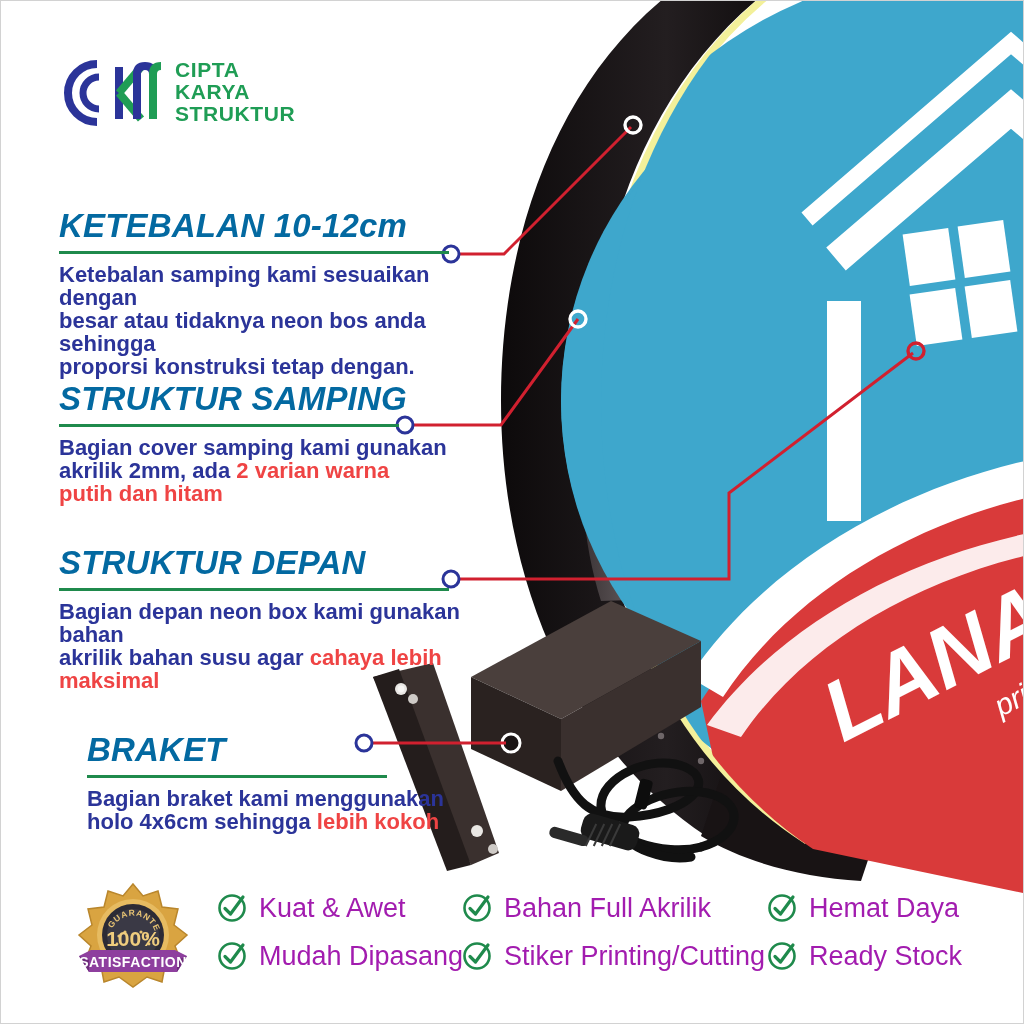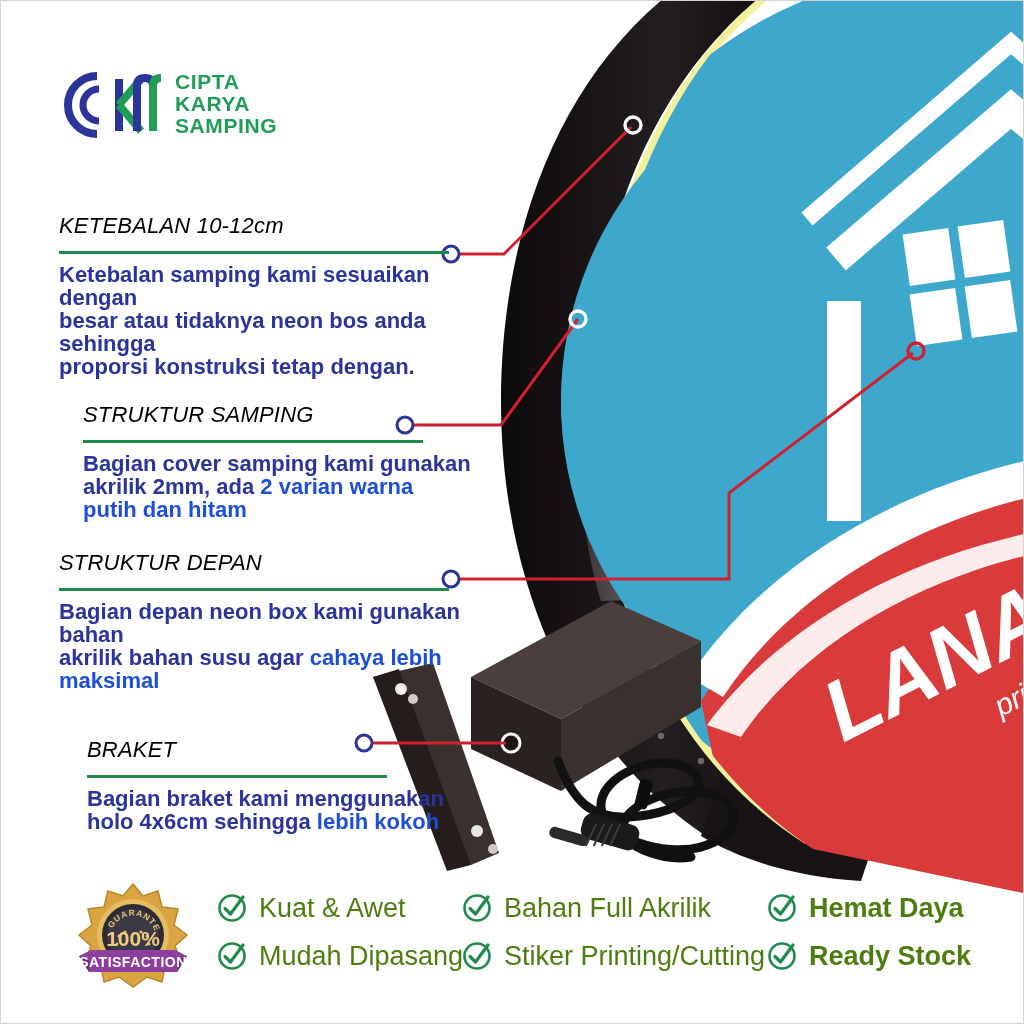--- a/index.html
+++ b/index.html
@@ -12,67 +12,67 @@
   #page{
     position:relative;
     width:1024px;height:1024px;
     background:#ffffff;
     box-sizing:border-box;
     border:1px solid #d2d2d2;
     overflow:hidden;
   }
 
   
-  #logo{position:absolute;left:56px;top:67px;width:300px;height:80px;}
+  #logo{position:absolute;left:56px;top:55px;width:300px;height:80px;}
   #logo-mark{position:absolute;left:0;top:2px;width:110px;height:70px;}
   #logo-words{position:absolute;left:118px;top:3px;}
   #logo-words .lw{
     display:block;color:#1f9d55;font-weight:bold;font-size:21px;
     line-height:22px;letter-spacing:.6px;
     font-family:"Liberation Sans",sans-serif;
   }
 
   
   #art{position:absolute;left:0;top:0;width:1024px;height:1024px;pointer-events:none;}
 
   
   .block{position:absolute;left:58px;width:420px;}
   .b-title{
-    color:#000000;font-style:italic;font-weight:normal;
-    font-size:22px;letter-spacing:.2px;line-height:34px;
+    color:#0369a1;font-style:italic;font-weight:bold;
+    font-size:33px;letter-spacing:.2px;line-height:34px;
     white-space:nowrap;
   }
   .rule-wrap{position:relative;height:12px;margin-top:4px;}
   .rule{position:absolute;left:0;top:4px;height:3px;background:#1f8a4c;}
   .b-body{
     color:#2b3499;font-weight:bold;font-size:22px;line-height:23px;
     margin-top:4px;
   }
-  .b-body .g{color:#1d4ed8;}
+  .b-body .g{color:#ef4444;}
 
   #blk-ketebalan{top:208px;}
   #blk-ketebalan .rule{width:390px;}
-  #blk-samping{top:397px;margin-left:24px;}
+  #blk-samping{top:381px;}
   #blk-samping .rule{width:340px;}
   #blk-depan{top:545px;}
   #blk-depan .rule{width:390px;}
   #blk-braket{top:732px;margin-left:28px;}
   #blk-braket .rule{width:300px;}
 
   
   #features{position:absolute;left:60px;top:875px;width:910px;height:120px;}
   #badge{position:absolute;left:12px;top:4px;width:120px;height:112px;}
   .fcol{position:absolute;top:8px;}
   #fcol1{left:155px;}
   #fcol2{left:400px;}
-  #fcol3{left:705px;font-weight:bold;}
+  #fcol3{left:705px;}
   .frow{display:flex;align-items:center;height:48px;}
   .fcheck{width:32px;height:32px;margin-right:11px;flex:0 0 auto;}
   .flabel{
-    color:#4d7c0f;font-size:27px;line-height:30px;
+    color:#a21caf;font-size:27px;line-height:30px;
     font-family:"Liberation Sans",sans-serif;
     white-space:nowrap;
   }
 </style>
 </head>
 <body>
 
 <div id="page">
 
   <svg id="art" viewBox="0 0 1024 1024">
@@ -255,21 +255,21 @@
       <path d="M 62 9 L 62 61" fill="none" stroke="#2b3499" stroke-width="8"></path>
       <path d="M 62 35 L 84 9" fill="none" stroke="#1f9d55" stroke-width="8"></path>
       <path d="M 62 35 L 84 61" fill="none" stroke="#1f9d55" stroke-width="8"></path>
 
       <path d="M 80 61 L 80 16 Q 80 8 88 8 Q 96 8 96 16 L 96 61" fill="none" stroke="#2b3499" stroke-width="8"></path>
       <path d="M 96 61 L 96 16 Q 96 8 104 8" fill="none" stroke="#1f9d55" stroke-width="8"></path>
     </svg>
     <div id="logo-words">
       <span class="lw">CIPTA</span>
       <span class="lw">KARYA</span>
-      <span class="lw">SAMPING</span>
+      <span class="lw">STRUKTUR</span>
     </div>
   </div>
 
   <div class="block" id="blk-ketebalan">
     <div class="b-title">KETEBALAN 10-12cm</div>
     <div class="rule-wrap">
       <div class="rule"></div>
     </div>
     <div class="b-body">
       <div>Ketebalan samping kami sesuaikan dengan</div>

